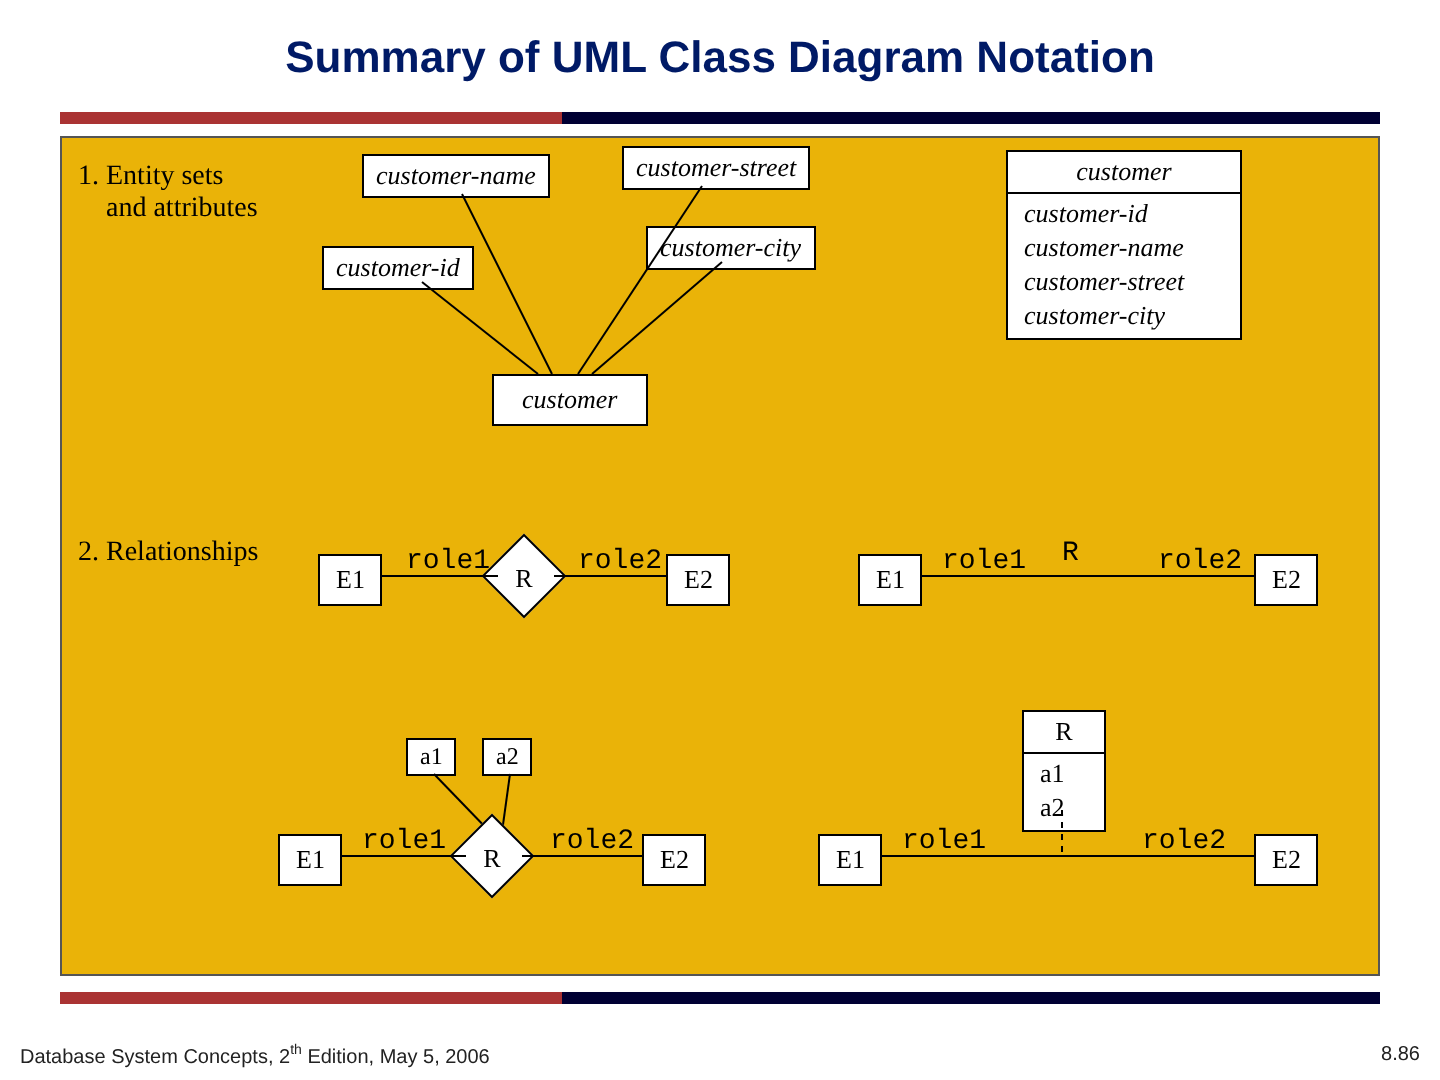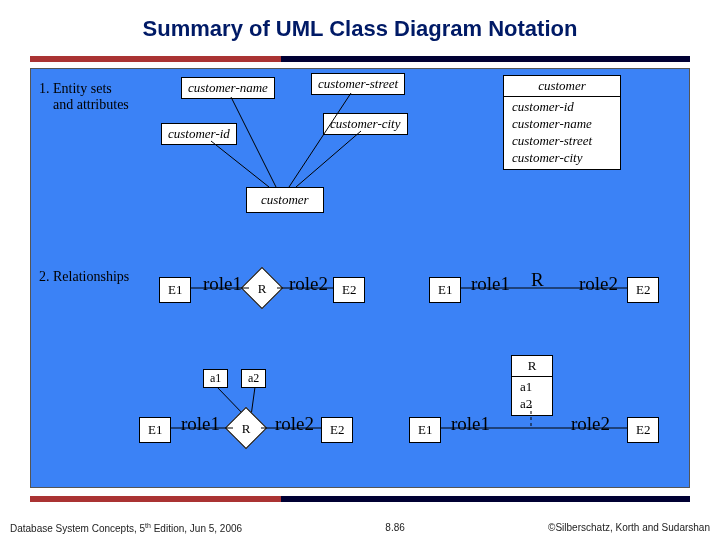--- a/index.html
+++ b/index.html
@@ -23,21 +23,21 @@
     height: 6px;
     background: linear-gradient(to right, #a33 0 38%, #003 38% 100%);
   }
   .rule-top { top: 56px; }
   .rule-bot { top: 496px; }
   .frame {
     position: absolute;
     left: 30px; top: 68px;
     width: 660px; height: 420px;
     border: 1px solid #555;
-    background: #3b82f6;
+    background: #eab308;
   }
   .footer {
     position: absolute;
     left: 0; right: 0; bottom: 6px;
     font-size: 10px;
     color: #222;
     display: flex;
     justify-content: space-between;
     padding: 0 10px;
   }
@@ -49,22 +49,22 @@
     border: 1px solid #000;
     background: #fff;
     font-family: "Times New Roman", serif;
     font-size: 13px;
     text-align: center;
     padding: 2px 6px;
   }
   .ital { font-style: italic; }
   .lbl {
     position: absolute;
-    font-family: Liberation Serif, serif;
-    font-size: 19px;
+    font-family: Liberation Mono, monospace;
+    font-size: 14px;
     color: #000;
   }
   .section-label {
     position: absolute;
     font-family: "Times New Roman", serif;
     font-size: 14px;
     left: 8px;
   }
   .class-box {
     position: absolute;
@@ -180,17 +180,16 @@
     <line x1="410" y1="359" x2="596" y2="359" stroke="#000"></line>
     <line x1="500" y1="336" x2="500" y2="359" stroke="#000" stroke-dasharray="3,3"></line>
   </svg>
 
 </div>
 
 <div class="rule-bot"></div>
 
 <div class="footer">
   <div class="left">
-    <span>Database System Concepts, 5</span><span class="sup">th</span><span> Edition, Jun 5, 2006</span>
+    <span>Database System Concepts, 2</span><span class="sup">th</span><span> Edition, May 5, 2006</span>
   </div>
   <div>8.86</div>
-  <div>©Silberschatz, Korth and Sudarshan</div>
 </div>
 
 </body></html>

